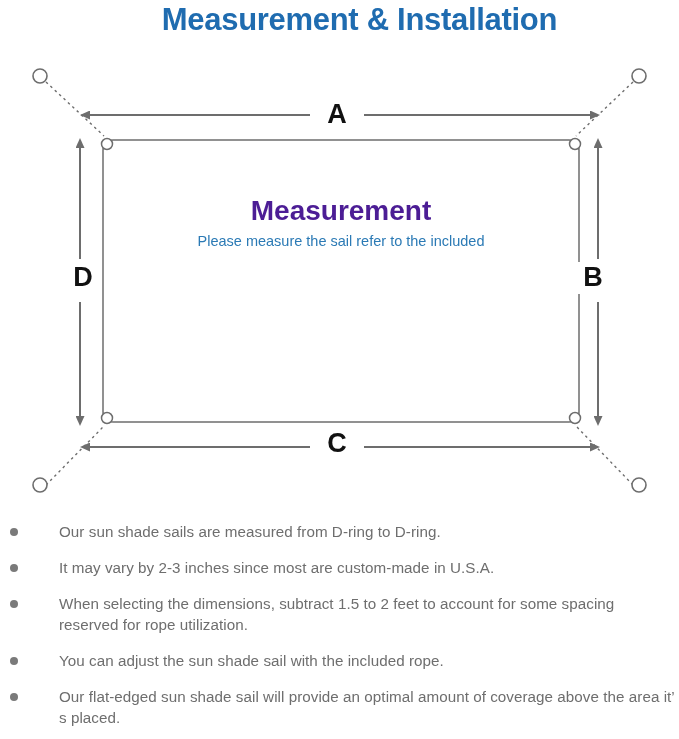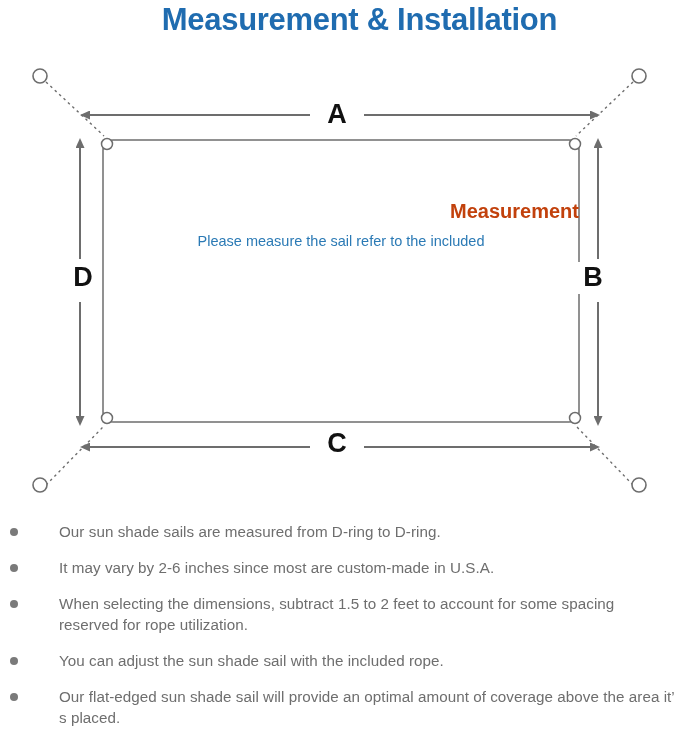--- a/index.html
+++ b/index.html
@@ -48,26 +48,25 @@
   
   #sail-caption {
     position: absolute;
     left: 103px;
     top: 196px;           
     width: 476px;
     text-align: center;
     pointer-events: none;
   }
   #sail-caption .cap-title {
-    font-size: 20px;
+    font-size: 28px;
     font-weight: bold;
-    color: #c2410c;
+    color: #4c1d95;
     line-height: 30px;
     white-space: nowrap;
-    text-align: right;
   }
   #sail-caption .cap-sub {
     font-size: 14.5px;
     font-weight: normal;
     color: #2b7ab5;
     line-height: 24px;
     margin-top: 3px;
     white-space: nowrap;
   }
 
@@ -189,21 +188,21 @@
   <div class="cap-sub">Please measure the sail refer to the included</div>
 </div>
 
 <div id="notes">
   <div class="note-item">
     <span class="note-bullet"></span>
     <span class="note-text">Our sun shade sails are measured from D-ring to D-ring.</span>
   </div>
   <div class="note-item">
     <span class="note-bullet"></span>
-    <span class="note-text">It may vary by 2-6 inches since most are custom-made in U.S.A.</span>
+    <span class="note-text">It may vary by 2-3 inches since most are custom-made in U.S.A.</span>
   </div>
   <div class="note-item">
     <span class="note-bullet"></span>
     <span class="note-text">When selecting the dimensions, subtract 1.5 to 2 feet to account for some spacing reserved for rope utilization.</span>
   </div>
   <div class="note-item">
     <span class="note-bullet"></span>
     <span class="note-text">You can adjust the sun shade sail with the included rope.</span>
   </div>
   <div class="note-item">

